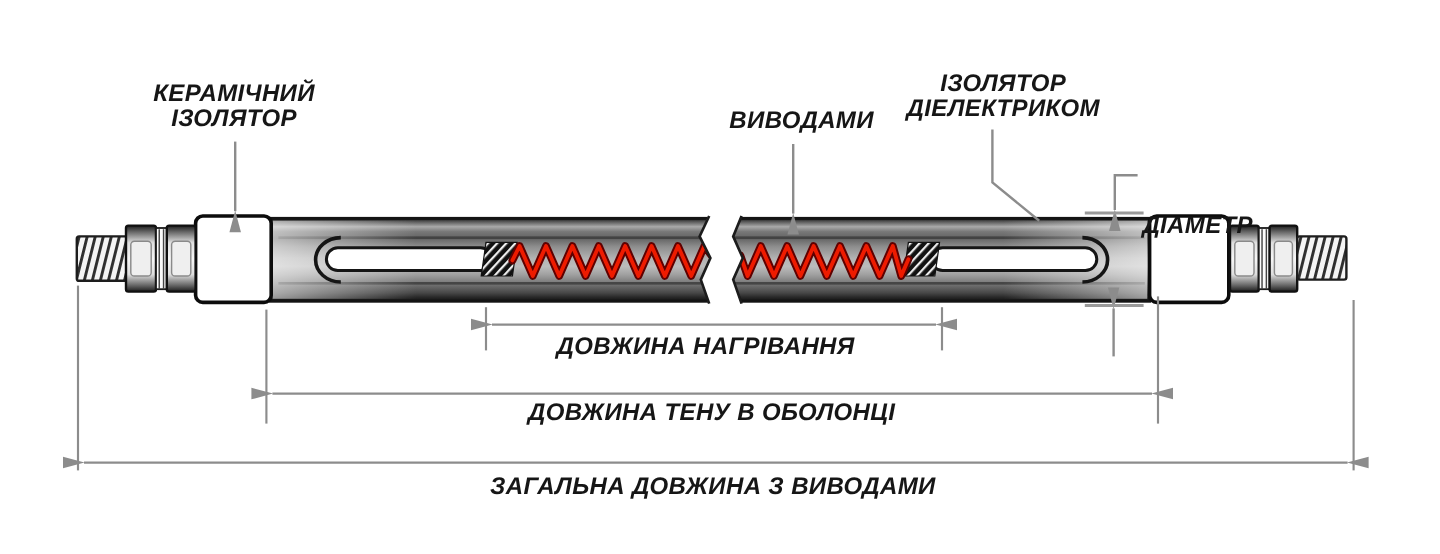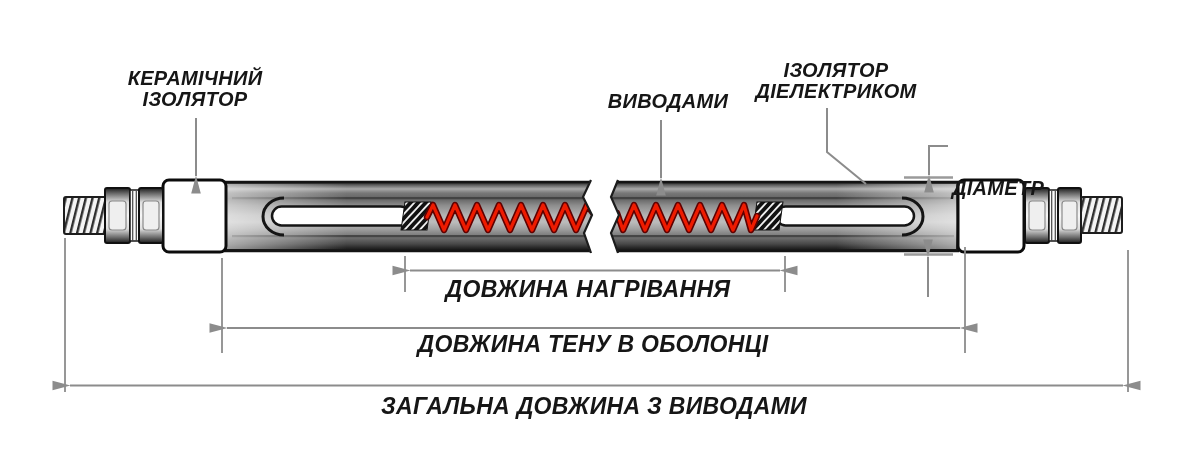--- a/index.html
+++ b/index.html
@@ -17,21 +17,21 @@
     color:#161616;
     font-style:italic;
     font-weight:700;
     font-size:20px;
     line-height:21px;
     letter-spacing:.3px;
     white-space:nowrap;
     text-align:center;
   }
   .lbl.centered{transform:translateX(-50%);}
-  .lbl.dim{font-size:23px;}
+  .lbl.dim{font-size:20px;}
 </style>
 </head>
 <body>
 
 <div class="stage">
 
   <svg class="diagram-svg" width="1200" height="462" viewBox="0 0 1200 462">
     <defs>
       <linearGradient id="tubeGrad" x1="0" y1="0" x2="0" y2="1">
         <stop offset="0" stop-color="#161616"></stop>

